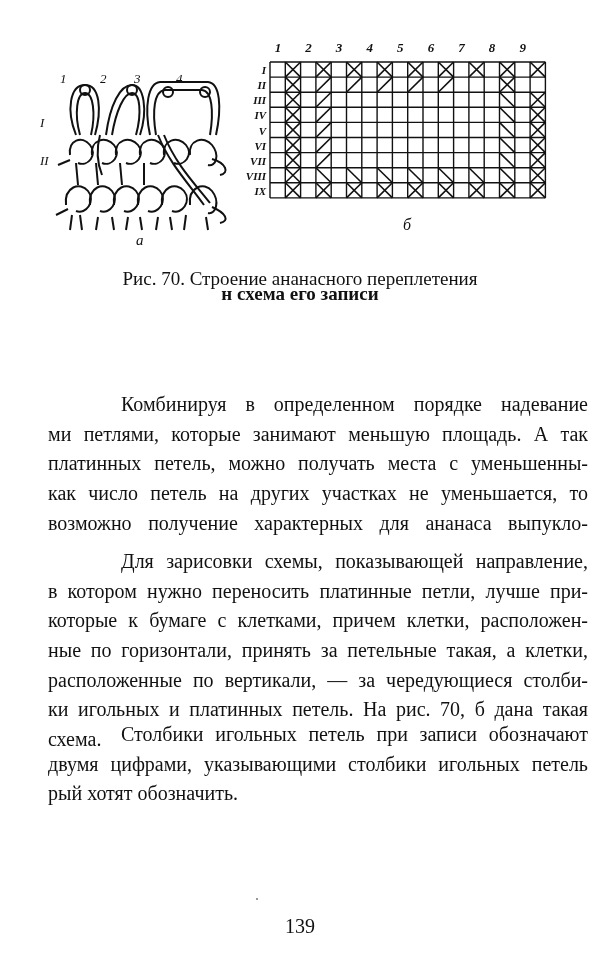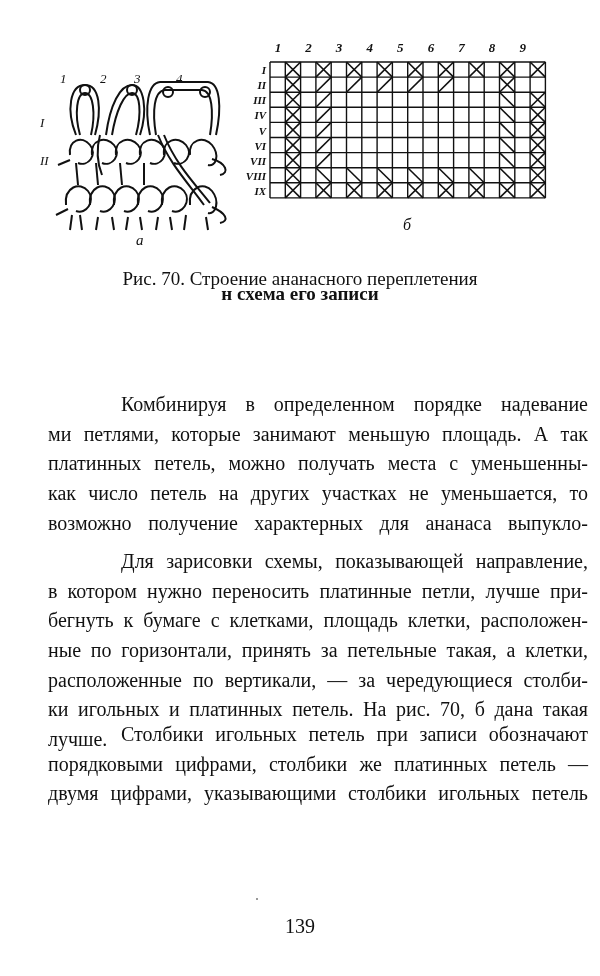--- a/index.html
+++ b/index.html
@@ -240,27 +240,27 @@
   <span class="line indent">Комбинируя  в  определенном  порядке  надевание</span>
   <span class="line">ми петлями, которые занимают меньшую площадь. А так</span>
   <span class="line">платинных петель, можно получать места с уменьшенны-</span>
   <span class="line">как число петель на других участках не уменьшается, то</span>
   <span class="line">возможно  получение  характерных  для  ананаса  выпукло-</span>
 </div>
 
 <div class="body-text p2">
   <span class="line indent">Для зарисовки схемы, показывающей направление,</span>
   <span class="line">в котором нужно переносить платинные петли, лучше при-</span>
-  <span class="line">бегнуть к бумаге с клетками, площадь клетки, расположен-</span>
+  <span class="line">которые к бумаге с клетками, причем клетки, расположен-</span>
   <span class="line">ные по горизонтали, принять за петельные такая, а клетки,</span>
   <span class="line">расположенные по вертикали, — за чередующиеся столби-</span>
   <span class="line">ки игольных и платинных петель. На рис. 70, б дана такая</span>
-  <span class="line last">лучше.</span>
+  <span class="line last">схема.</span>
 </div>
 
 <div class="body-text p3">
   <span class="line indent">Столбики игольных петель при записи обозначают</span>
-  <span class="line">порядковыми цифрами, столбики же платинных петель —</span>
   <span class="line">двумя цифрами, указывающими столбики игольных петель</span>
+  <span class="line last">рый хотят обозначить.</span>
 </div>
 
 <div class="speck"></div>
 <div class="page-num">139</div>
 
 </body></html>

